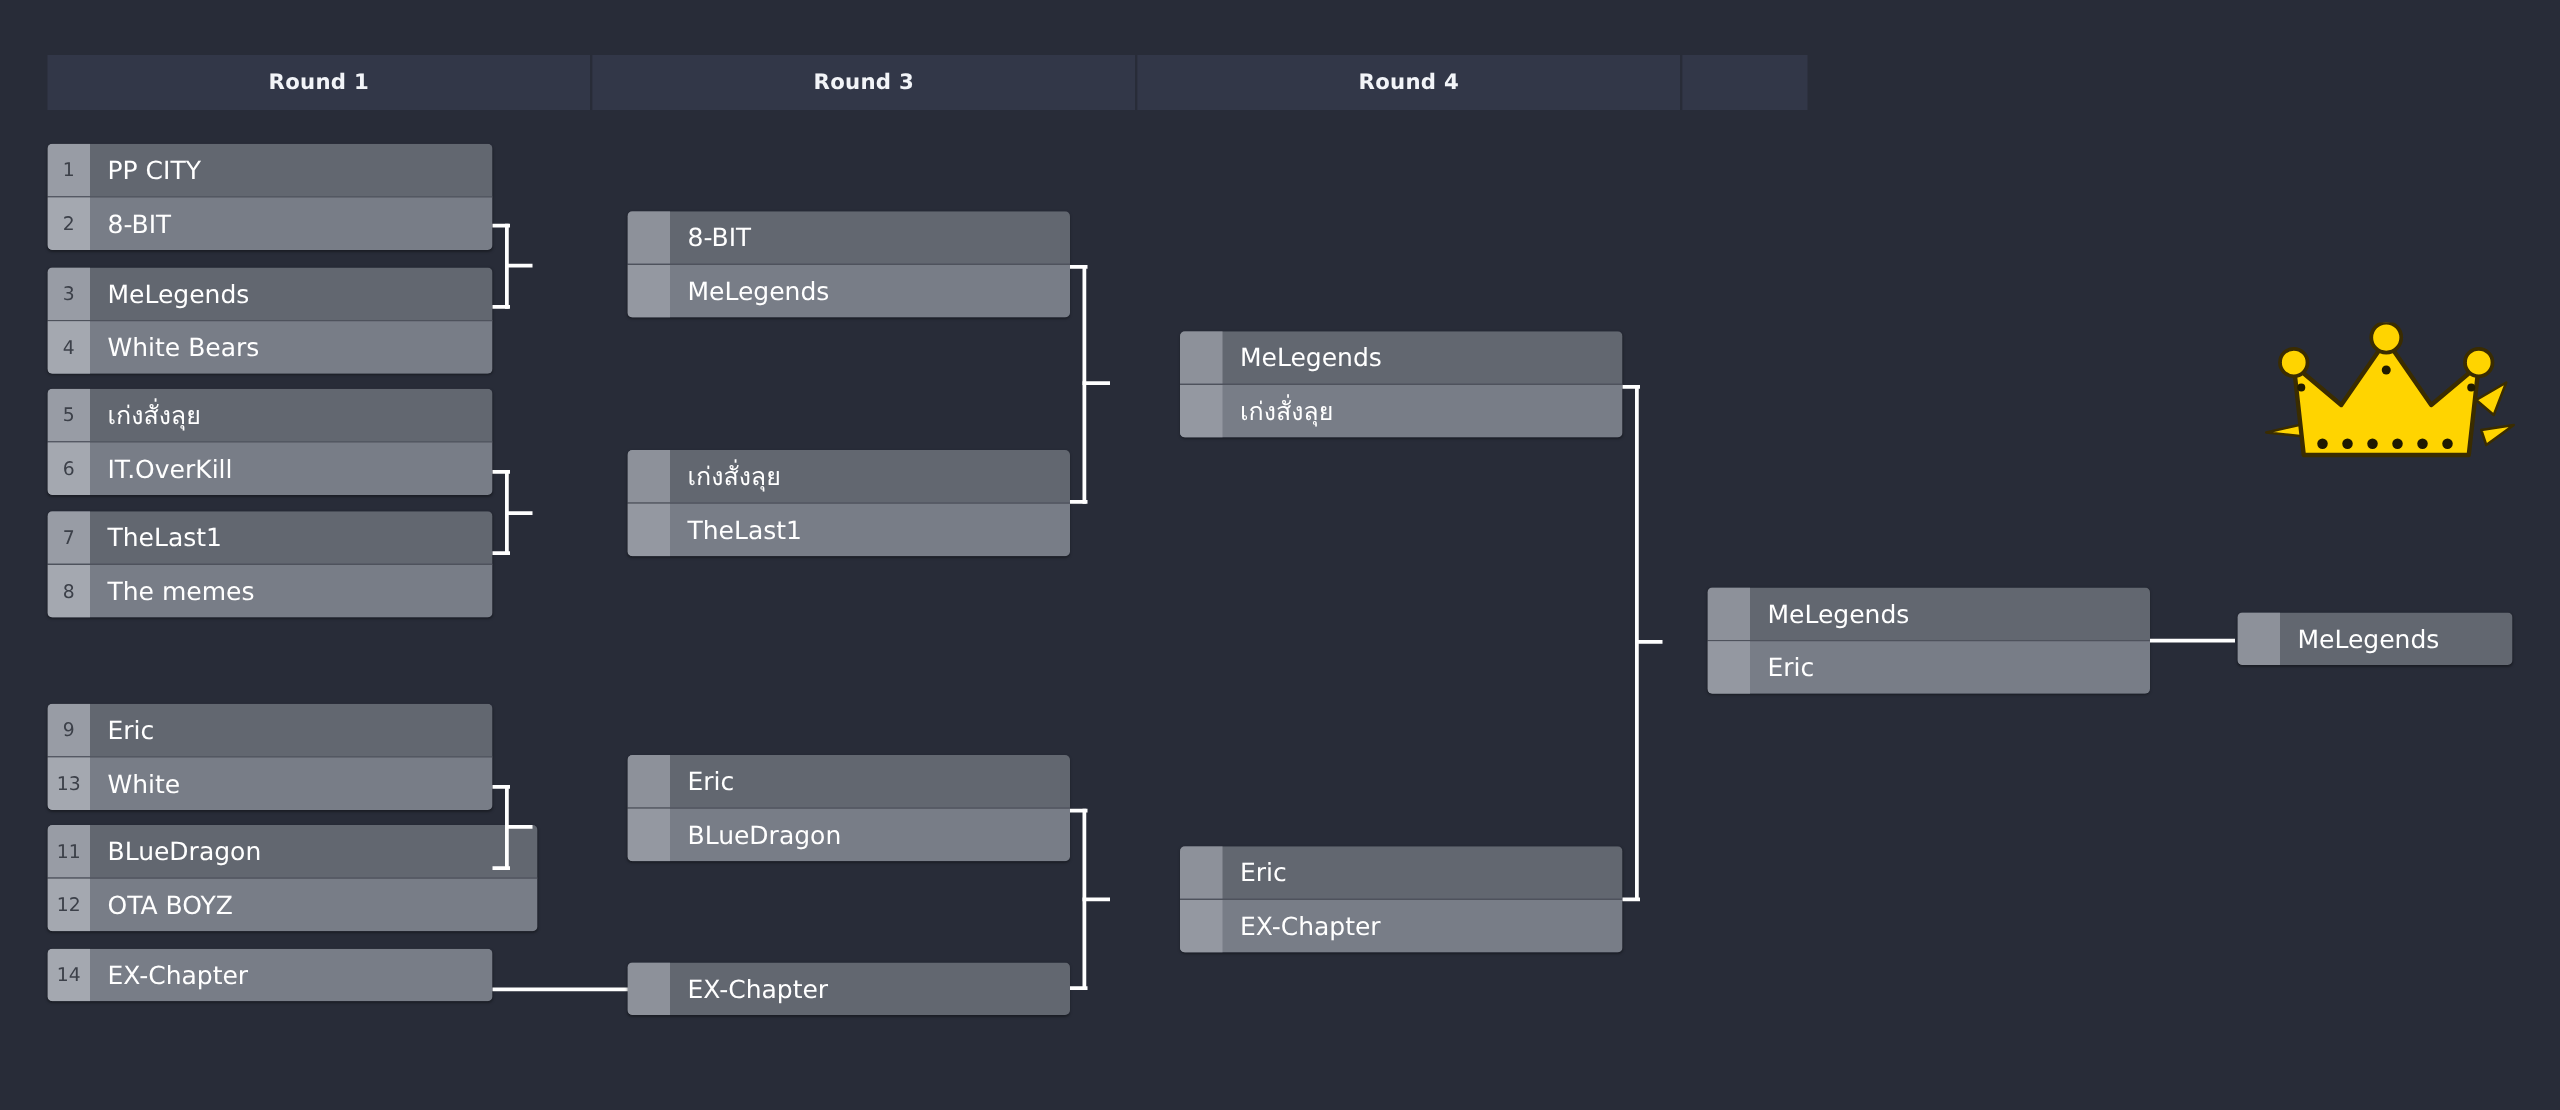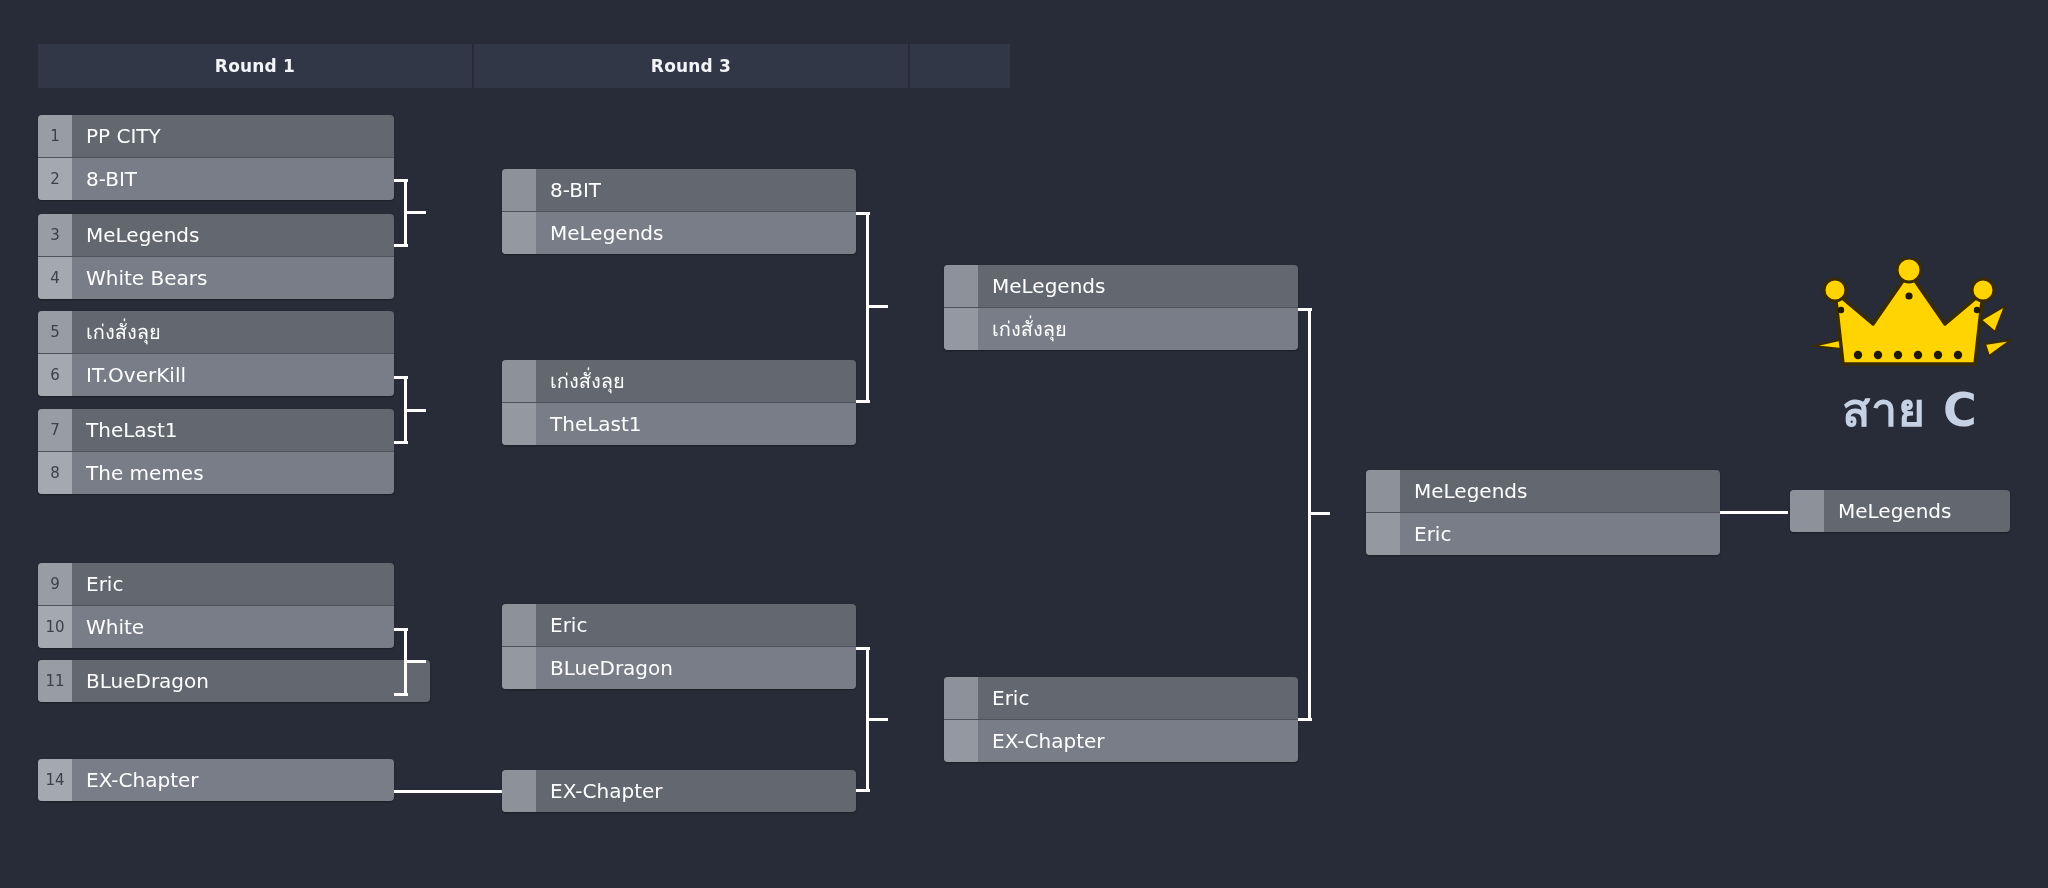--- a/index.html
+++ b/index.html
@@ -128,20 +128,23 @@
 
 <div id="bracket-root">
 
   <div class="round-header-row">
     <div class="round-header rh-1">
       <span>Round 1</span>
     </div>
     <div class="round-header rh-3">
       <span>Round 3</span>
     </div>
+    <div class="round-header rh-4">
+      <span>Round 4</span>
+    </div>
     <div class="round-header rh-5">
       <span></span>
     </div>
   </div>
 
   <div class="match" style="left:38px; top:115px; width:356px;">
     <div class="slot top">
       <div class="seed">1</div>
       <div class="tname">PP CITY</div>
     </div>
@@ -183,29 +186,33 @@
       <div class="tname">The memes</div>
     </div>
   </div>
 
   <div class="match" style="left:38px; top:563px; width:356px;">
     <div class="slot top">
       <div class="seed">9</div>
       <div class="tname">Eric</div>
     </div>
     <div class="slot bottom">
-      <div class="seed">10</div>
+      <div class="seed">13</div>
       <div class="tname">White</div>
     </div>
   </div>
 
   <div class="match" style="left:38px; top:660px; width:392px;">
     <div class="slot top">
       <div class="seed">11</div>
       <div class="tname">BLueDragon</div>
+    </div>
+    <div class="slot bottom">
+      <div class="seed">12</div>
+      <div class="tname">OTA BOYZ</div>
     </div>
   </div>
 
   <div class="match" style="left:38px; top:759px; width:356px;">
     <div class="slot bottom">
       <div class="seed">14</div>
       <div class="tname">EX-Chapter</div>
     </div>
   </div>
 
@@ -339,16 +346,15 @@
       <circle cx="133" cy="97" r="4.2" fill="#1f1a00"></circle>
       <circle cx="153" cy="97" r="4.2" fill="#1f1a00"></circle>
       <circle cx="104" cy="38" r="3.6" fill="#1f1a00"></circle>
       <circle cx="36" cy="52" r="3.2" fill="#1f1a00"></circle>
       <circle cx="172" cy="52" r="3.2" fill="#1f1a00"></circle>
 
       <circle cx="104" cy="12" r="12" fill="#ffd400" stroke="#3a2c00" stroke-width="3"></circle>
       <circle cx="30" cy="32" r="11" fill="#ffd400" stroke="#3a2c00" stroke-width="3"></circle>
       <circle cx="178" cy="32" r="11" fill="#ffd400" stroke="#3a2c00" stroke-width="3"></circle>
     </svg>
-    <div class="crown-caption">สาย C</div>
   </div>
 
 </div>
 
 </body></html>

